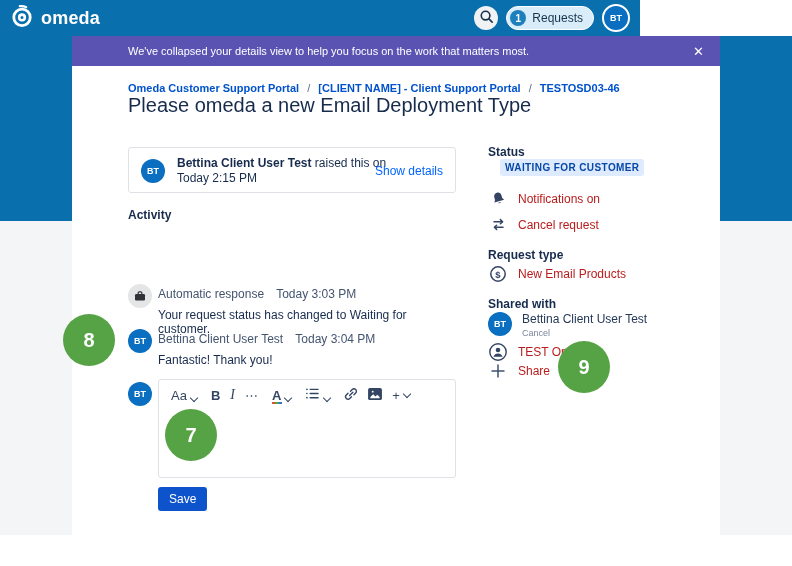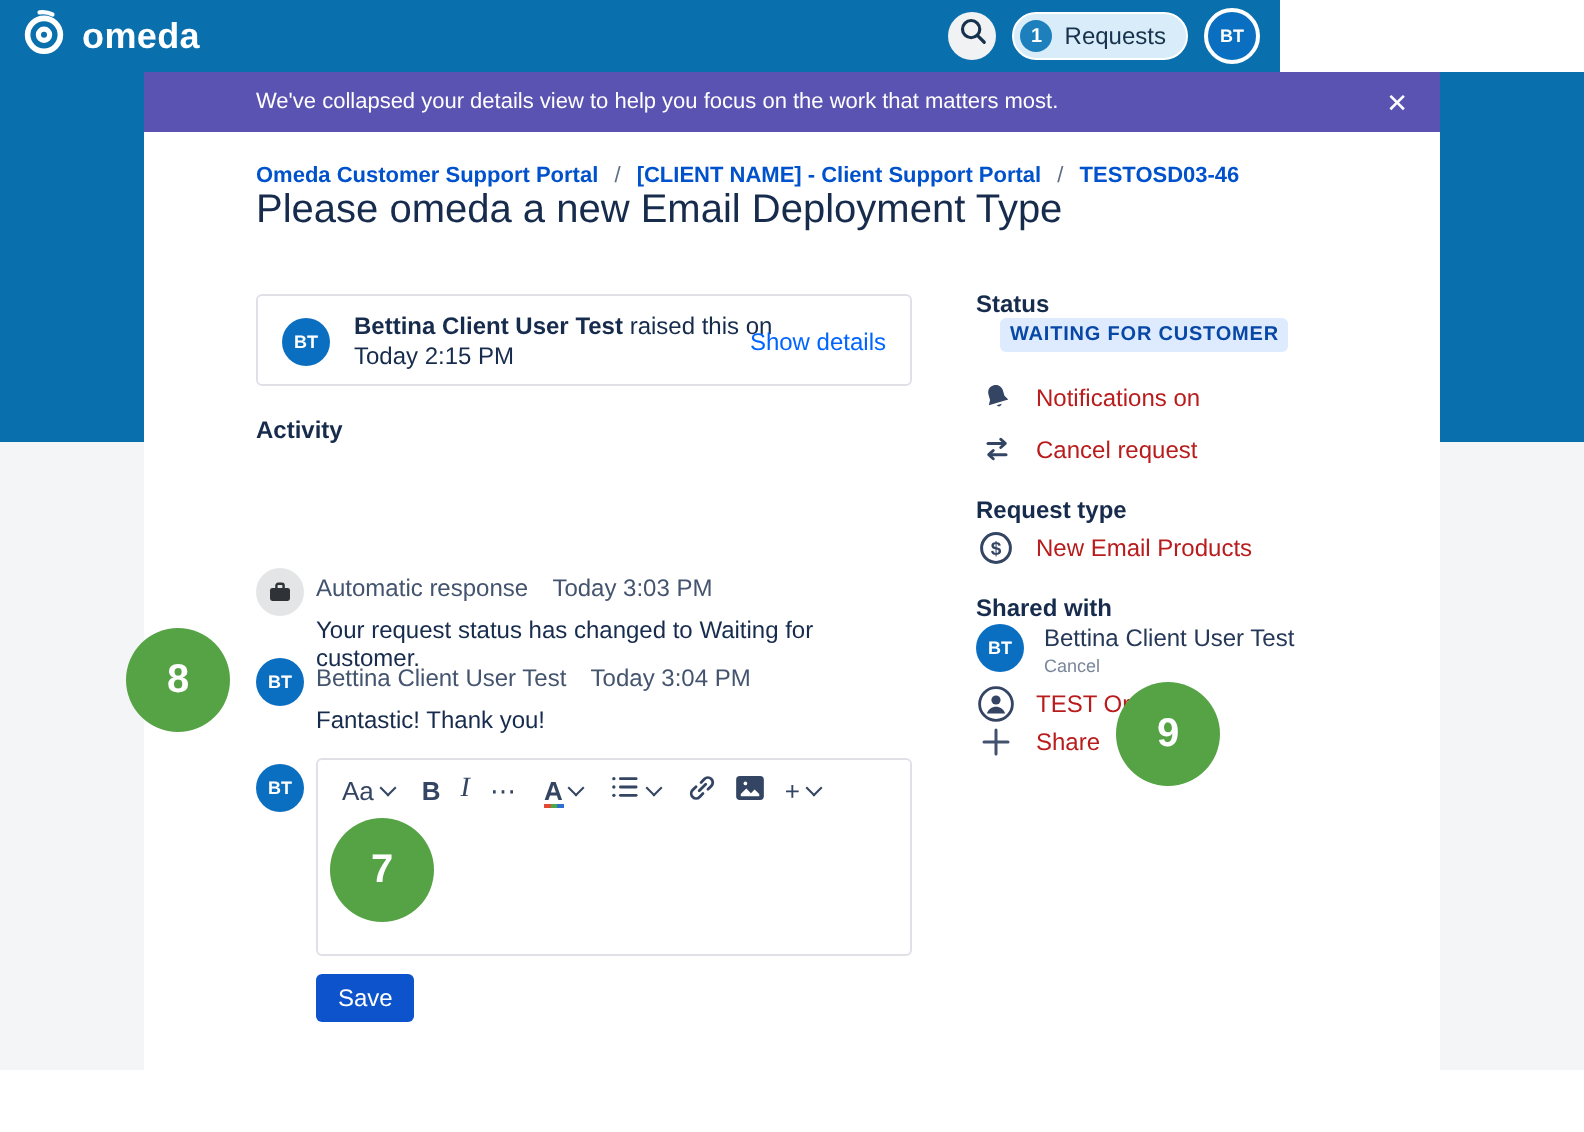--- a/index.html
+++ b/index.html
@@ -53,21 +53,21 @@
   .photo-avatar{background:#cfcfcf;}
   .bot-avatar{background:#e4e5e7;}
   .c-meta{margin-left:30px;padding-top:3px;font-size:12px;color:#44546f;}
   .c-author{margin-right:9px;}
   .c-body{margin-left:30px;margin-top:7px;font-size:12px;color:#172b4d;}
 
   .editor-avatar{position:absolute;left:56px;top:346px;}
   .editor{position:absolute;left:86px;top:343px;width:298px;height:99px;border:1px solid #dfe1e6;border-radius:3px;box-sizing:border-box;}
   .toolbar{display:flex;align-items:center;height:30px;padding:0 12px;color:#344563;font-size:13px;}
   .tb{display:flex;align-items:center;cursor:pointer;}
-  .tb-gap{margin-right:14px;} .tb-gap-sm{margin-right:10px;}
+  .tb-gap{margin-right:14px;align-items:flex-end;} .tb-gap-sm{margin-right:10px;}
   .tb-bold{font-weight:700;}
   .tb-italic{font-style:italic;font-family:"Liberation Serif",serif;font-size:14px;}
   .tb-color{position:relative;font-weight:600;}
   .tb-color .bar{position:absolute;left:0;bottom:-1px;width:10px;height:2px;
                  background:linear-gradient(90deg,#e34935 0 34%,#49a942 34% 67%,#2f6fd3 67% 100%);}
   .chev{display:inline-block;width:5px;height:5px;border-right:1.4px solid #344563;border-bottom:1.4px solid #344563;
         transform:rotate(45deg);margin-left:4px;margin-bottom:2px;}
   .editor-body{height:60px;cursor:text;}
   .save-btn{position:absolute;left:86px;top:451px;background:#0c53cc;color:#fff;font-size:12px;
             border:none;border-radius:3px;padding:5px 11px;cursor:pointer;font-family:inherit;}

